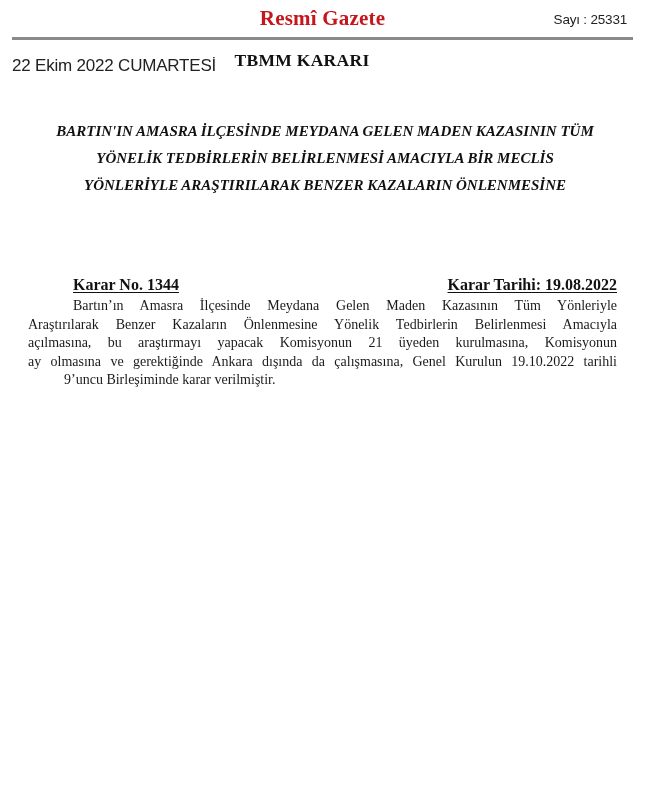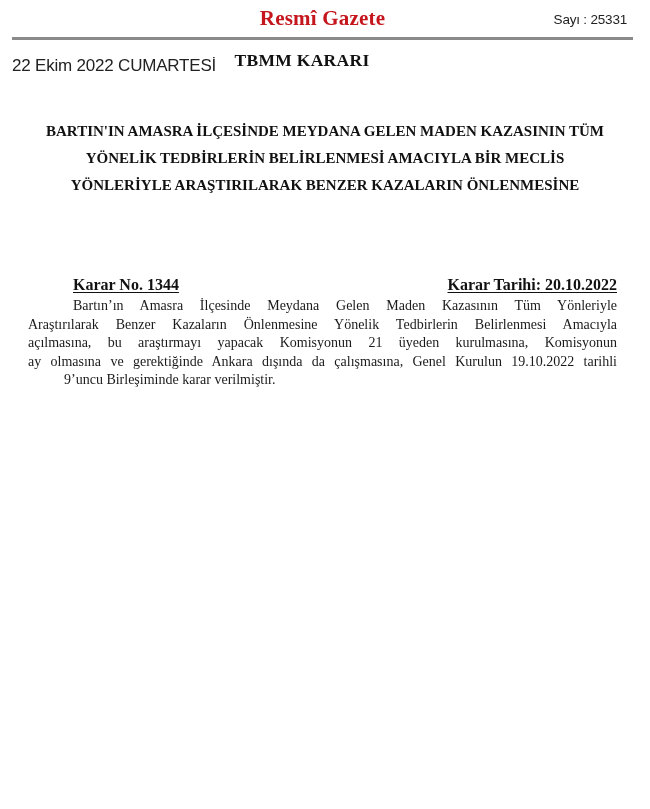--- a/index.html
+++ b/index.html
@@ -76,21 +76,21 @@
       left: 10px;
       width: 630px;
       top: 118px;
       text-align: center;
       font-family: "Liberation Serif", serif;
       font-weight: bold;
       font-size: 15px;
       line-height: 27px;
       color: #111;
     }
-    .decision-title div { white-space: nowrap; }
+    .decision-title div { white-space: nowrap; font-style: italic; }
     .meta-row {
       position: absolute;
       left: 73px;
       width: 544px;
       top: 276px;
       height: 22px;
       font-family: "Liberation Serif", serif;
       font-weight: bold;
       font-size: 16px;
       color: #111;
@@ -142,21 +142,21 @@
 <h1 class="section-title" style="margin:0;">TBMM KARARI</h1>
 
 <div class="decision-title">
   <div>BARTIN'IN AMASRA İLÇESİNDE MEYDANA GELEN MADEN KAZASININ TÜM</div>
   <div>YÖNELİK TEDBİRLERİN BELİRLENMESİ AMACIYLA BİR MECLİS</div>
   <div>YÖNLERİYLE ARAŞTIRILARAK BENZER KAZALARIN ÖNLENMESİNE</div>
 </div>
 
 <div class="meta-row">
   <span class="meta-no">Karar No. 1344</span>
-  <span class="meta-date">Karar Tarihi: 20.10.2022</span>
+  <span class="meta-date">Karar Tarihi: 19.08.2022</span>
 </div>
 
 <div class="body-text">
   <span class="line first">Bartın’ın Amasra İlçesinde Meydana Gelen Maden Kazasının Tüm Yönleriyle</span>
   <span class="line">Araştırılarak Benzer Kazaların Önlenmesine Yönelik Tedbirlerin Belirlenmesi Amacıyla</span>
   <span class="line">açılmasına, bu araştırmayı yapacak Komisyonun 21 üyeden kurulmasına, Komisyonun</span>
   <span class="line">ay olmasına ve gerektiğinde Ankara dışında da çalışmasına, Genel Kurulun 19.10.2022 tarihli</span>
   <span class="line last">9’uncu Birleşiminde karar verilmiştir.</span>
 </div>
 

